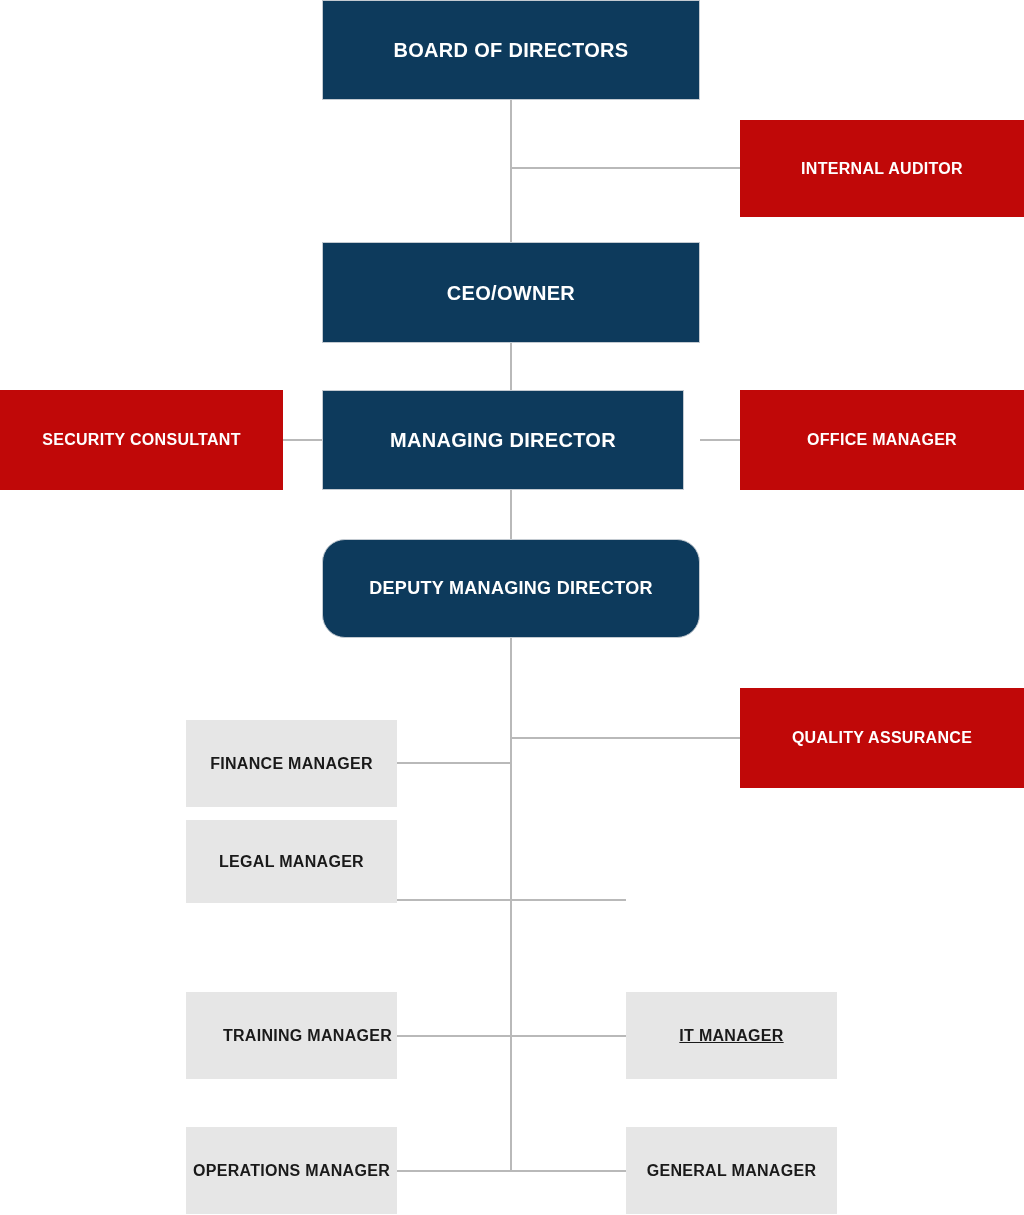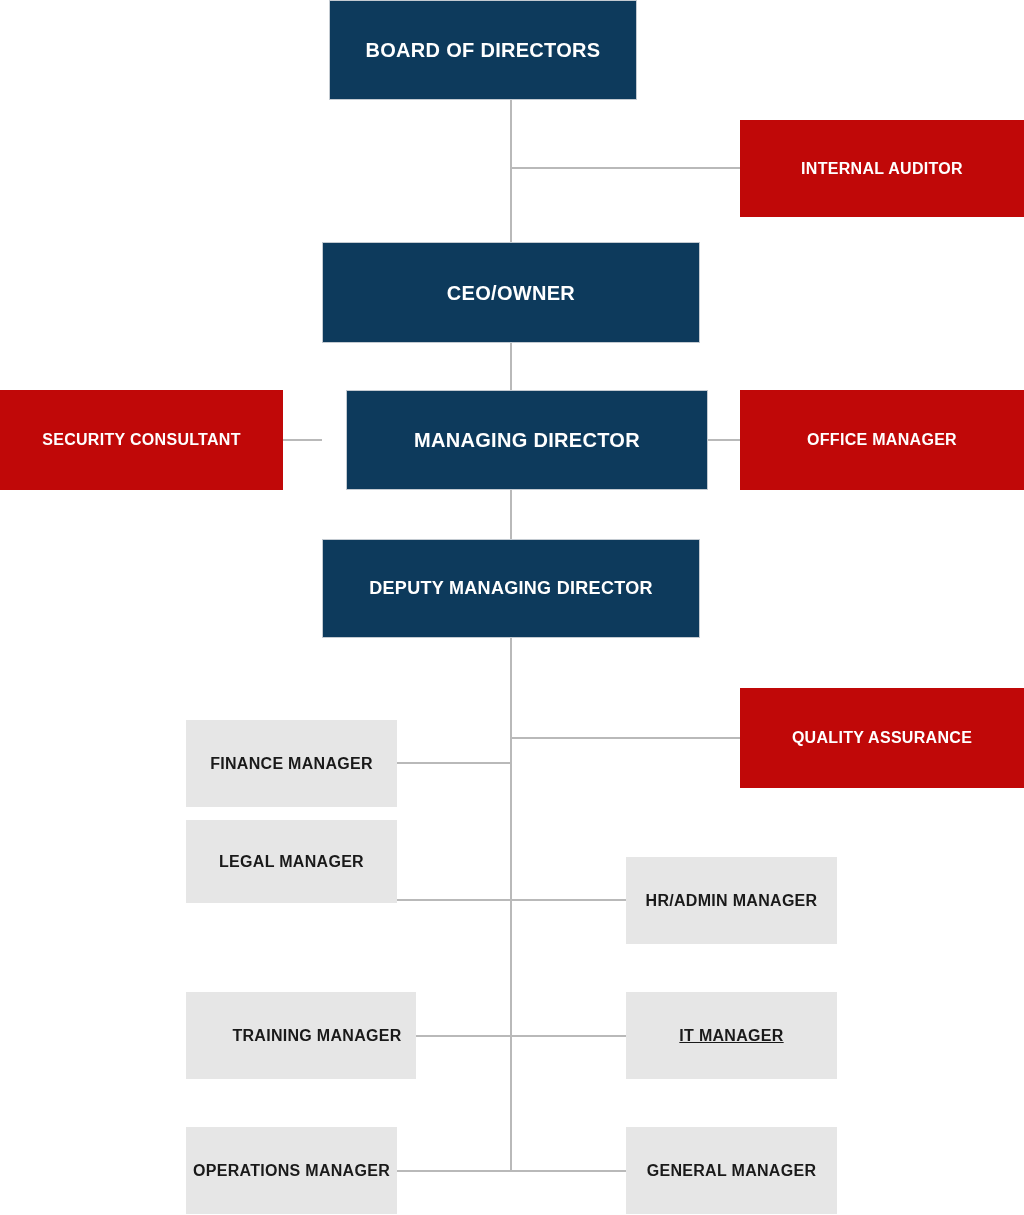--- a/index.html
+++ b/index.html
@@ -63,31 +63,30 @@
   <div class="connector h" style="left:283px; top:439px; width:39px;"></div>
   <div class="connector h" style="left:700px; top:439px; width:40px;"></div>
   <div class="connector v" style="left:510px; top:490px; height:49px;"></div>
   <div class="connector v" style="left:510px; top:638px; height:534px;"></div>
   <div class="connector h" style="left:512px; top:737px; width:228px;"></div>
   <div class="connector h" style="left:397px; top:762px; width:113px;"></div>
   <div class="connector h" style="left:397px; top:899px; width:229px;"></div>
   <div class="connector h" style="left:397px; top:1035px; width:229px;"></div>
   <div class="connector h" style="left:397px; top:1170px; width:229px;"></div>
 
-  <div class="node navy" style="left:322px; top:0px; width:308px; height:100px;margin-left:7px;">BOARD OF DIRECTORS</div>
+  <div class="node navy" style="left:322px; top:0px; width:378px; height:100px;">BOARD OF DIRECTORS</div>
   <div class="node navy" style="left:322px; top:242px; width:378px; height:101px;">CEO/OWNER</div>
-  <div class="node navy" style="left:322px; top:390px; width:362px; height:100px;margin-left:24px;">MANAGING DIRECTOR</div>
-  <div class="node navy small" style="left:322px; top:539px; width:378px; height:99px;">DEPUTY MANAGING DIRECTOR</div>
+  <div class="node navy" style="left:322px; top:390px; width:362px; height:100px;">MANAGING DIRECTOR</div>
+  <div class="node navy small" style="left:322px; top:539px; width:378px; height:99px;border-radius:23px;">DEPUTY MANAGING DIRECTOR</div>
 
   <div class="node red" style="left:740px; top:120px; width:284px; height:97px;">INTERNAL AUDITOR</div>
   <div class="node red" style="left:0px; top:390px; width:283px; height:100px;">SECURITY CONSULTANT</div>
   <div class="node red" style="left:740px; top:390px; width:284px; height:100px;">OFFICE MANAGER</div>
   <div class="node red" style="left:740px; top:688px; width:284px; height:100px;">QUALITY ASSURANCE</div>
 
   <div class="node gray" style="left:186px; top:720px; width:211px; height:87px;">FINANCE MANAGER</div>
   <div class="node gray" style="left:186px; top:820px; width:211px; height:83px;">LEGAL MANAGER</div>
-  <div class="node gray" style="left:626px; top:857px; width:211px; height:87px;">HR/ADMIN MANAGER</div>
-  <div class="node gray" style="left:186px; top:992px; width:230px; height:87px;padding-left:32px;">TRAINING MANAGER</div>
+  <div class="node gray" style="left:186px; top:992px; width:211px; height:87px;padding-left:32px;">TRAINING MANAGER</div>
   <div class="node gray" style="left:626px; top:992px; width:211px; height:87px;text-decoration:underline;">IT MANAGER</div>
   <div class="node gray" style="left:626px; top:1127px; width:211px; height:87px;">GENERAL MANAGER</div>
   <div class="node gray" style="left:186px; top:1127px; width:211px; height:87px;">OPERATIONS MANAGER</div>
 
 </div>
 
 </body></html>

